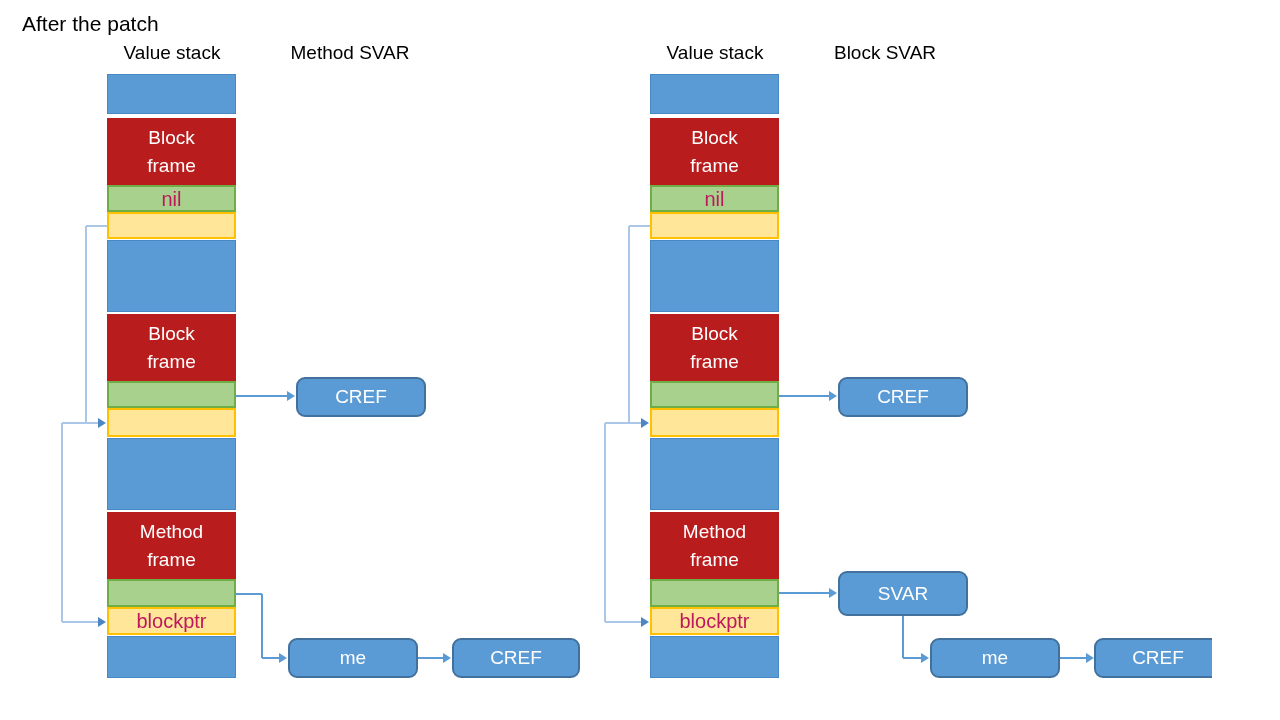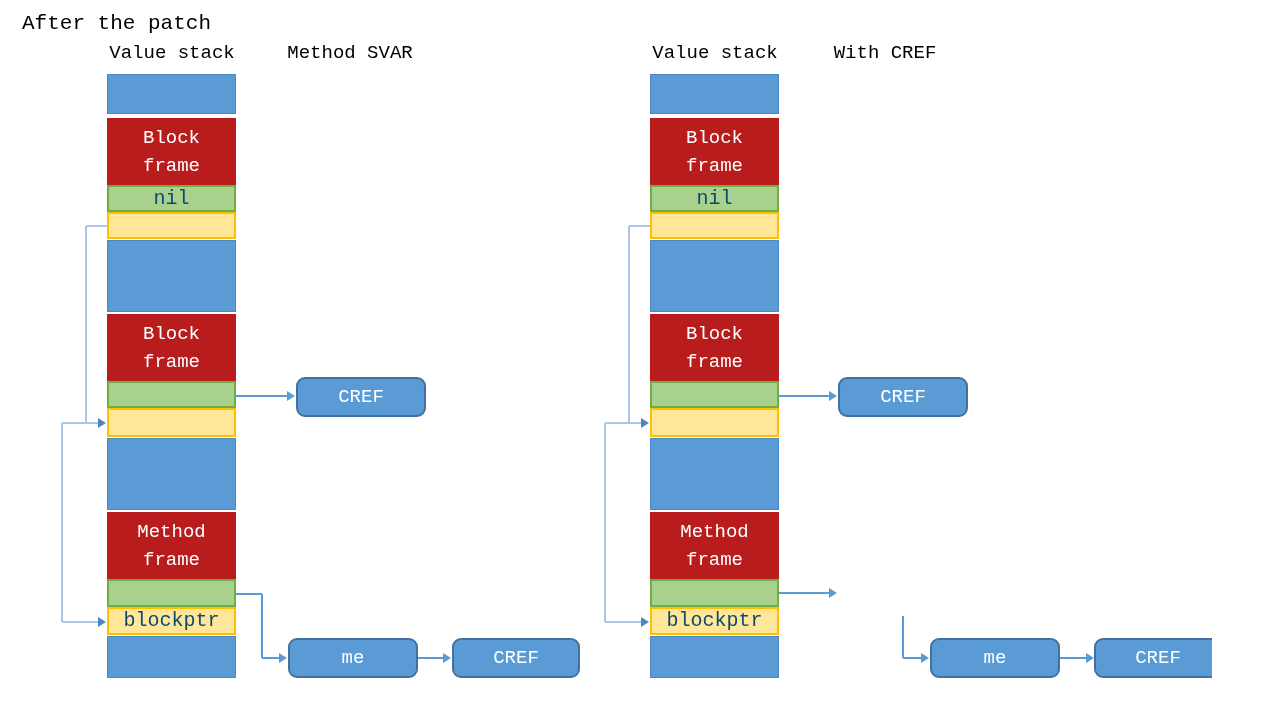--- a/index.html
+++ b/index.html
@@ -1,20 +1,20 @@
 <!DOCTYPE html>
 <html><head>
 <meta charset="utf-8">
 <style>
   html,body{margin:0;padding:0;background:#fff;}
   #canvas{
     position:relative;
     width:1212px;height:720px;
     background:#ffffff;
-    font-family:Liberation Mono, monospace;
+    font-family:Liberation Sans, sans-serif;
     overflow:hidden;
   }
   .page-title{
     position:absolute;left:22px;top:12px;
     font-size:21px;color:#000;white-space:nowrap;
   }
   .col-label{
     position:absolute;top:42px;
     transform:translateX(-50%);
     font-size:19px;color:#000;white-space:nowrap;
@@ -25,21 +25,21 @@
   }
   .seg-blue{background:#5B9BD5;border:1px solid #4A87C7;}
   .seg-orange{background:#b91c1c;}
   .seg-green{background:#A9D18E;border:2px solid #70AD47;}
   .seg-yellow{background:#FFE699;border:2px solid #FFC000;}
   .seg-label{
     white-space:pre-line;text-align:center;
     font-size:19px;line-height:28px;
   }
   .seg-orange .seg-label{color:#ffffff;}
-  .seg-green .seg-label,.seg-yellow .seg-label{color:#0c4a6e;font-size:20px;line-height:22px;}
+  .seg-green .seg-label,.seg-yellow .seg-label{color:#be185d;font-size:20px;line-height:22px;}
   .node-box{
     position:absolute;box-sizing:border-box;
     background:#5B9BD5;border:2px solid #41719C;border-radius:9px;
     display:flex;align-items:center;justify-content:center;
     color:#fff;font-size:19px;
   }
   .hline,.vline{position:absolute;}
   .arrow-head{
     position:absolute;width:0;height:0;
     border-top:5px solid transparent;
@@ -48,21 +48,21 @@
 </style>
 </head>
 <body>
 
 <div id="canvas">
   <div class="page-title">After the patch</div>
 
   <div class="col-label" style="left:172px">Value stack</div>
   <div class="col-label" style="left:350px">Method SVAR</div>
   <div class="col-label" style="left:715px">Value stack</div>
-  <div class="col-label" style="left:885px">With CREF</div>
+  <div class="col-label" style="left:885px">Block SVAR</div>
 <div class="seg seg-blue" style="left: 107px; top: 74px; width: 129px; height: 40px;">
       <div class="seg-label"></div>
     </div>
     <div class="seg seg-orange" style="left: 107px; top: 118px; width: 129px; height: 67px;">
       <div class="seg-label">Block
 frame</div>
     </div>
     <div class="seg seg-green" style="left: 107px; top: 185px; width: 129px; height: 27px;">
       <div class="seg-label">nil</div>
     </div>
@@ -169,20 +169,23 @@
     <div class="vline" style="left: 628px; top: 226px; width: 2px; height: 197px; background: rgb(170, 199, 232);"></div>
     <div class="hline" style="left: 629px; top: 422px; width: 12px; height: 2px; background: rgb(170, 199, 232);"></div>
     <div class="arrow-head" style="left: 641px; top: 418px; border-left: 8px solid rgb(78, 134, 196);"></div>
     <div class="hline" style="left: 605px; top: 422px; width: 24px; height: 2px; background: rgb(170, 199, 232);"></div>
     <div class="vline" style="left: 604px; top: 423px; width: 2px; height: 199px; background: rgb(170, 199, 232);"></div>
     <div class="hline" style="left: 605px; top: 621px; width: 36px; height: 2px; background: rgb(170, 199, 232);"></div>
     <div class="arrow-head" style="left: 641px; top: 617px; border-left: 8px solid rgb(78, 134, 196);"></div>
     <div class="node-box" style="left: 838px; top: 377px; width: 130px; height: 40px;">
       <span>CREF</span>
     </div>
+    <div class="node-box" style="left: 838px; top: 571px; width: 130px; height: 45px;">
+      <span>SVAR</span>
+    </div>
     <div class="node-box" style="left: 930px; top: 638px; width: 130px; height: 40px;">
       <span>me</span>
     </div>
     <div class="node-box" style="left: 1094px; top: 638px; width: 128px; height: 40px;">
       <span>CREF</span>
     </div>
     <div class="hline" style="left: 779px; top: 395px; width: 50px; height: 2px; background: rgb(91, 155, 213);"></div>
     <div class="arrow-head" style="left: 829px; top: 391px; border-left: 8px solid rgb(91, 155, 213);"></div>
     <div class="hline" style="left: 779px; top: 592px; width: 50px; height: 2px; background: rgb(91, 155, 213);"></div>
     <div class="arrow-head" style="left: 829px; top: 588px; border-left: 8px solid rgb(91, 155, 213);"></div>

